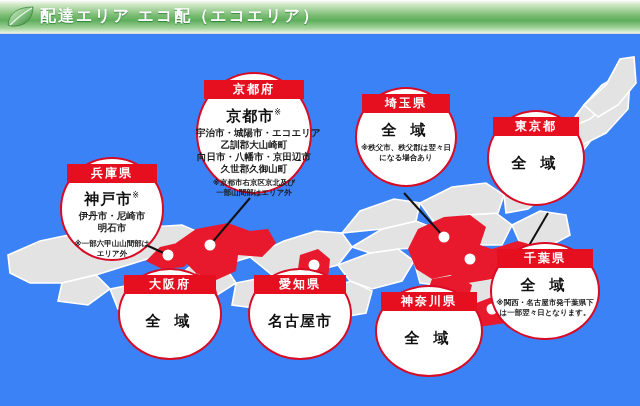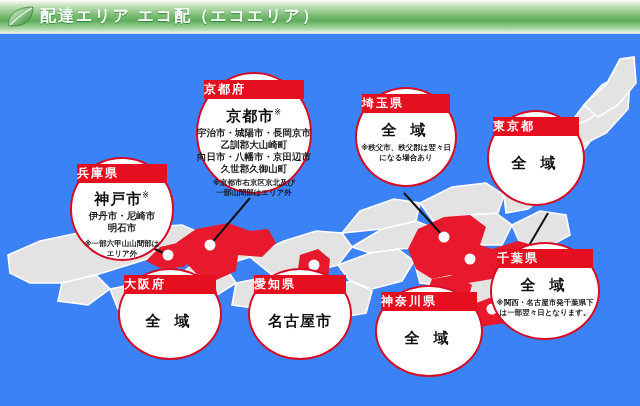--- a/index.html
+++ b/index.html
@@ -31,21 +31,21 @@
   .callout{position:absolute;}
   .bubble{
     position:absolute;left:0;top:0;
     border:2px solid #d80b24;border-radius:50%;
     background:#ffffff;box-sizing:border-box;
   }
   .tab{
     position:absolute;left:50%;transform:translateX(-50%);
     background:#e60f20;color:#fff;
     font-size:12px;font-weight:bold;letter-spacing:2px;
-    line-height:19px;height:19px;
+    text-align:center;line-height:19px;height:19px;
     white-space:nowrap;box-sizing:border-box;
   }
   .body{
     position:absolute;left:0;width:100%;text-align:center;
     box-sizing:border-box;color:#1a1a1a;
   }
   .main-line{
     font-size:15px;font-weight:bold;letter-spacing:1px;color:#111;
     line-height:17px;white-space:nowrap;
   }
@@ -148,30 +148,30 @@
         <circle cx="470" cy="226" r="5.5"></circle>
       </g>
     </svg>
   </div>
 
   <div class="callout" style="left:196px;top:72px;width:116px;height:122px;">
     <div class="bubble" style="width:116px;height:122px;"></div>
     <div class="tab" style="top:8px;width:100px;">京都府</div>
     <div class="body" style="top:32px;">
       <div class="main-line"><span>京都市</span><span class="sup">※</span></div>
-      <div class="sub-line" style="margin-top:3px;">宇治市・城陽市・長岡京市</div>
+      <div class="sub-line" style="margin-top:3px;">宇治市・城陽市・エコエリア</div>
       <div class="sub-line">乙訓郡大山崎町</div>
       <div class="sub-line">向日市・八幡市・京田辺市</div>
       <div class="sub-line">久世郡久御山町</div>
       <div class="note-line" style="margin-top:3px;">※京都市右京区京北及び</div>
       <div class="note-line">一部山間部はエリア外</div>
     </div>
   </div>
 
-  <div class="callout" style="left:70px;top:157px;width:104px;height:104px;">
+  <div class="callout" style="left:60px;top:157px;width:104px;height:104px;">
     <div class="bubble" style="width:104px;height:104px;"></div>
     <div class="tab" style="top:7px;width:90px;">兵庫県</div>
     <div class="body" style="top:30px;">
       <div class="main-line"><span>神戸市</span><span class="sup">※</span></div>
       <div class="sub-line" style="margin-top:3px;">伊丹市・尼崎市</div>
       <div class="sub-line">明石市</div>
       <div class="note-line" style="margin-top:5px;">※一部六甲山山間部は</div>
       <div class="note-line">エリア外</div>
     </div>
   </div>

